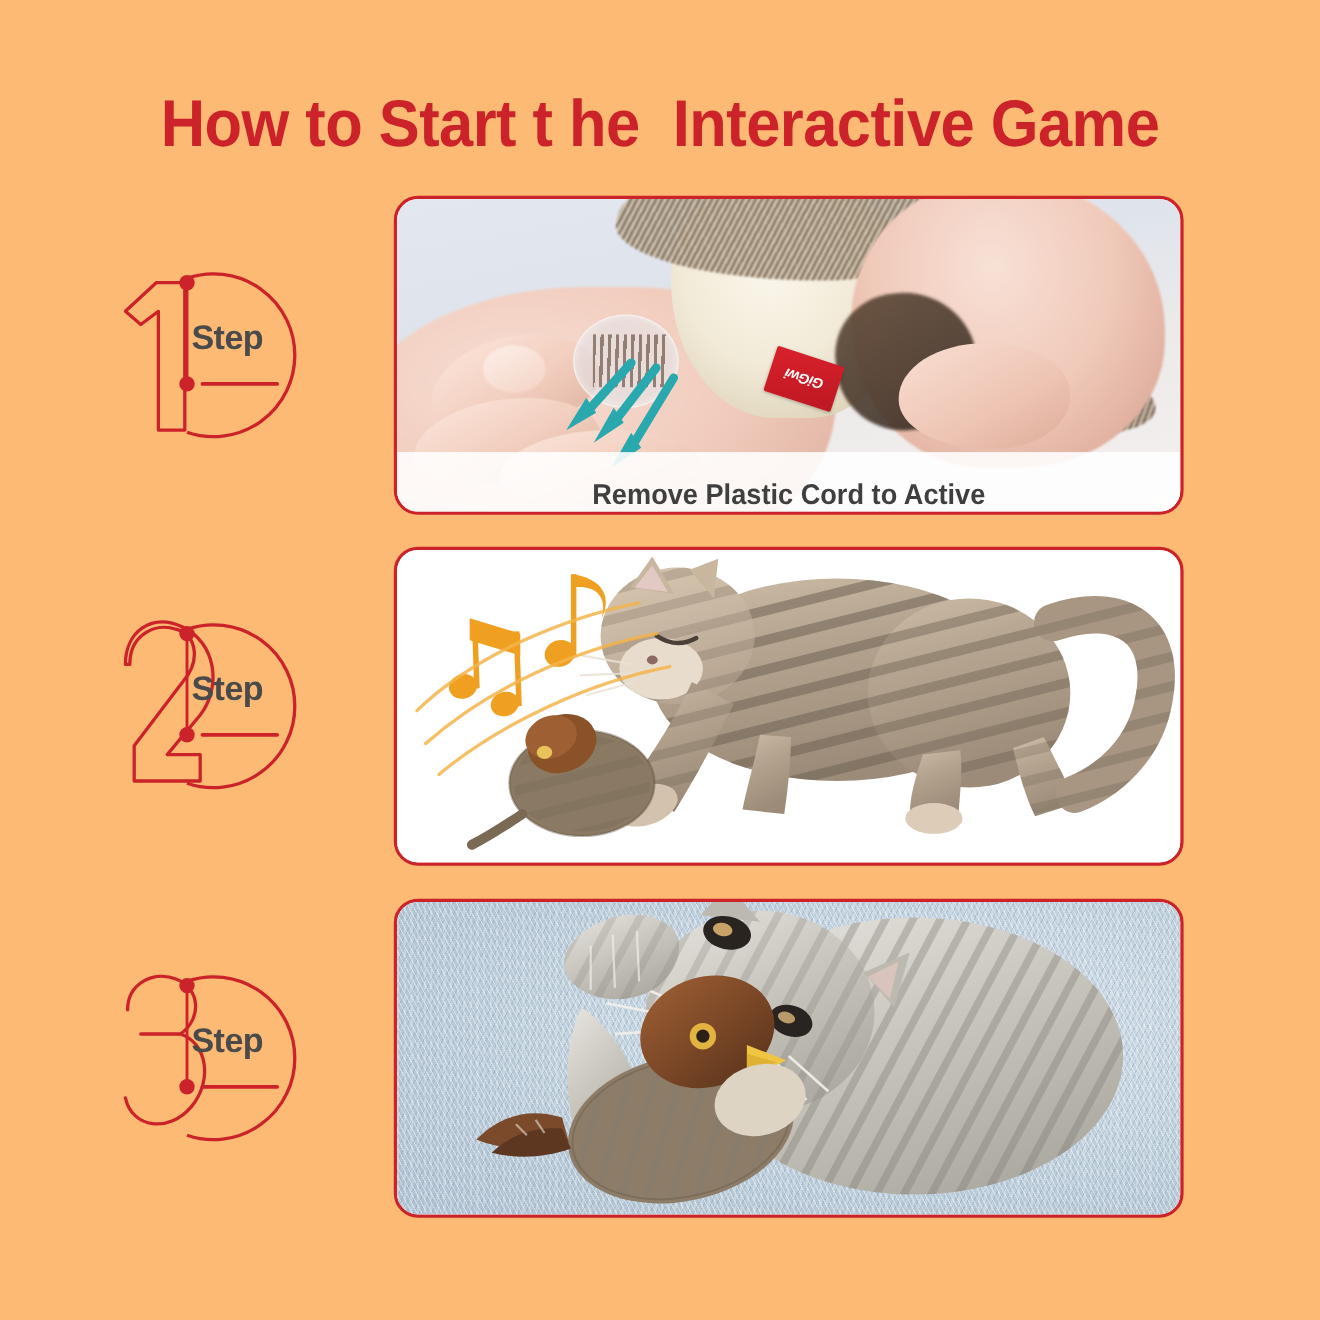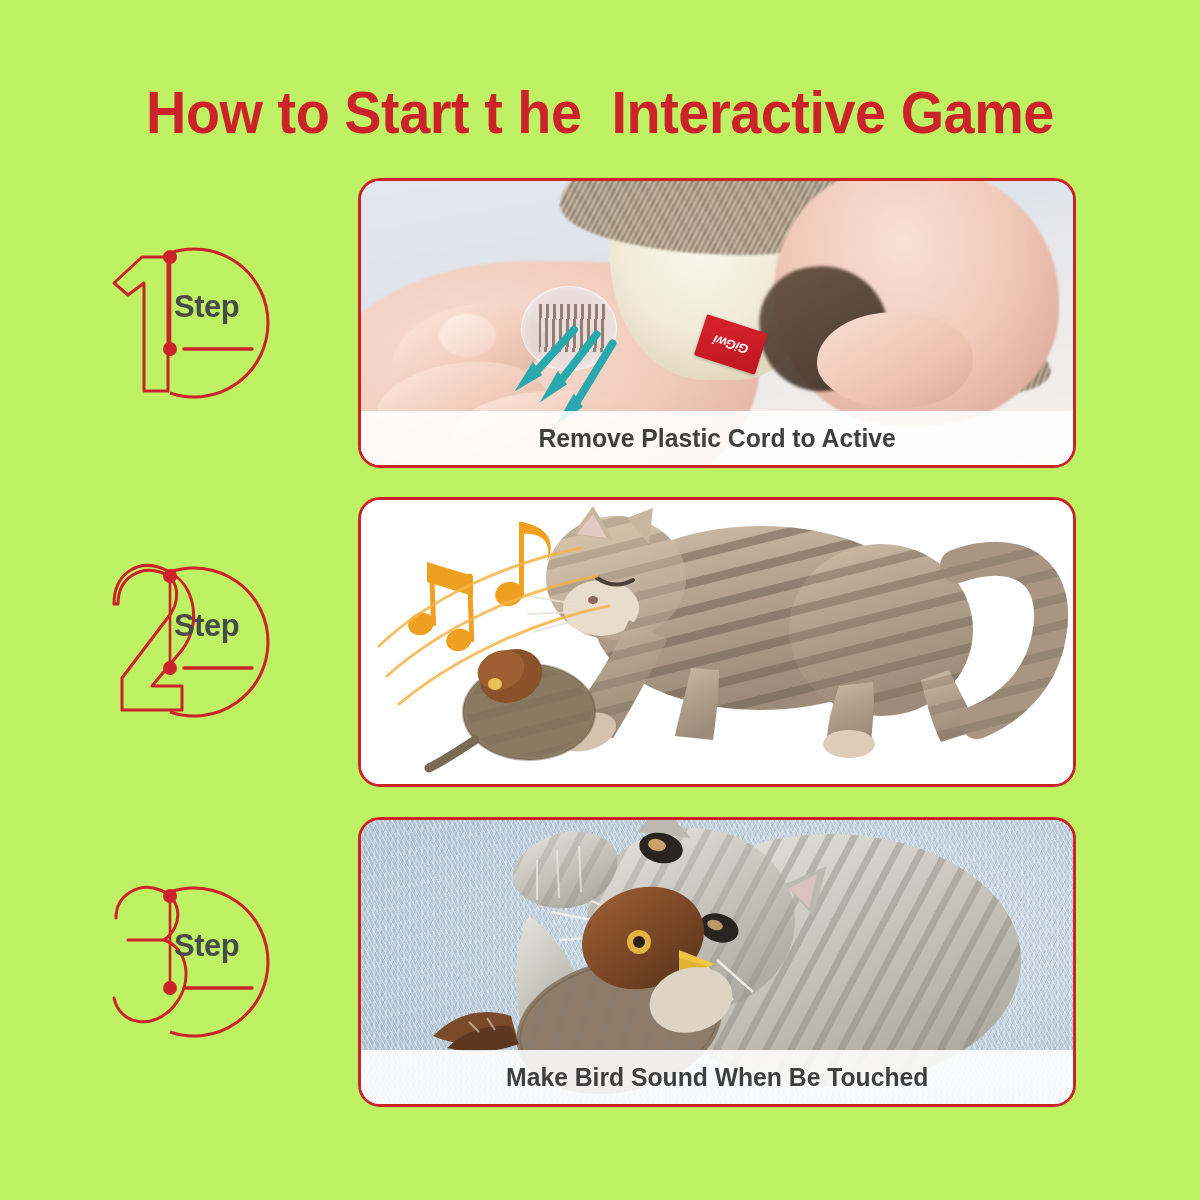--- a/index.html
+++ b/index.html
@@ -10,21 +10,21 @@
     height: 1200px;
     background: #ffffff;
     font-family: "Liberation Sans", sans-serif;
     overflow: hidden;
   }
 
   .page {
     position: relative;
     width: 1200px;
     height: 1200px;
-    background: #bef264;
+    background: #fdba74;
   }
 
   
   .title {
     position: absolute;
     left: 0;
     top: 78px;
     width: 1200px;
     text-align: center;
     font-family: "Liberation Sans Narrow", "Liberation Sans", sans-serif;
@@ -91,21 +91,21 @@
   }
 
   .caption-band {
     position: absolute;
     left: 0;
     right: 0;
     bottom: 0;
     height: 54px;
     background: rgba(255,255,255,0.88);
     display: flex;
-    align-items: center;
+    align-items: flex-end;
     justify-content: center;
     margin-top: 27px;
   }
   .caption-text {
     font-family: "Liberation Sans Narrow", "Liberation Sans", sans-serif;
     font-size: 26px;
     font-weight: bold;
     color: #3F3F3F;
     letter-spacing: 0px;
     transform: scaleX(0.95);
@@ -576,19 +576,16 @@
               <path d="M 150 206 C 122 204, 100 214, 86 228 C 110 234, 136 232, 158 224 Z" fill="#5e3720"></path>
               <g stroke="#e8e0d2" stroke-width="2" opacity="0.6">
                 <line x1="108" y1="202" x2="118" y2="212"></line>
                 <line x1="126" y1="198" x2="134" y2="210"></line>
               </g>
             </g>
           </svg>
         </div>
       </div>
 
-      <div class="caption-band">
-        <div class="caption-text">Make Bird Sound When Be Touched</div>
-      </div>
     </div>
   </div>
 
 </div>
 
 </body></html>

